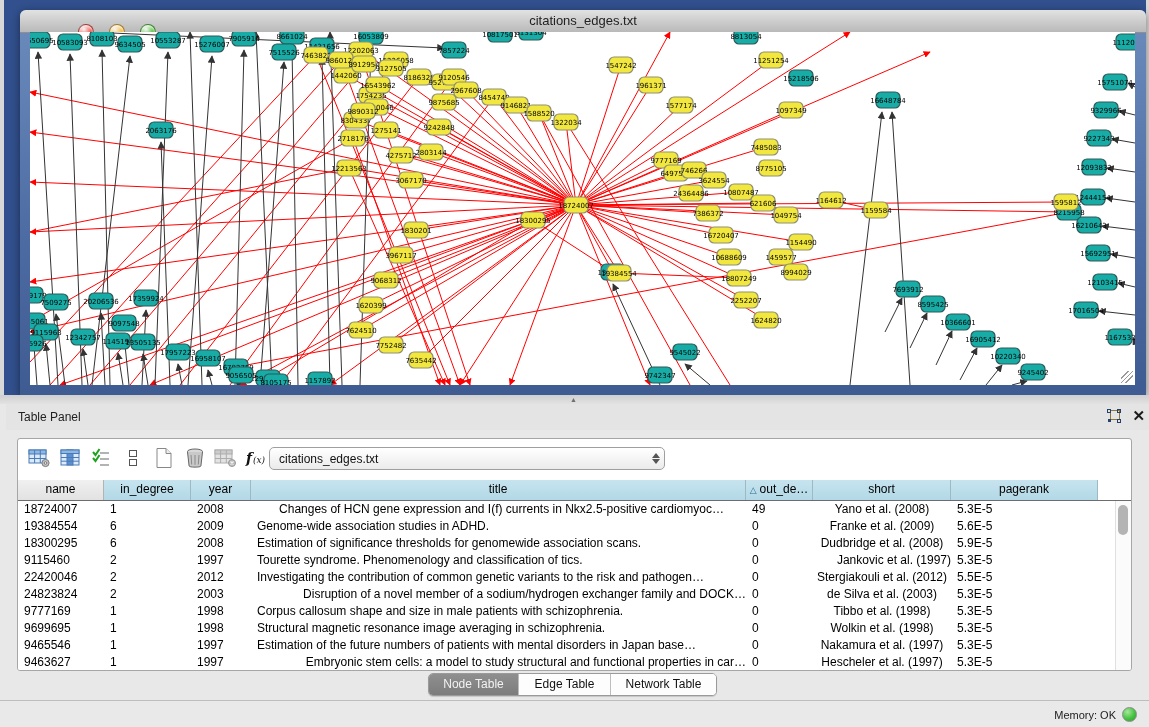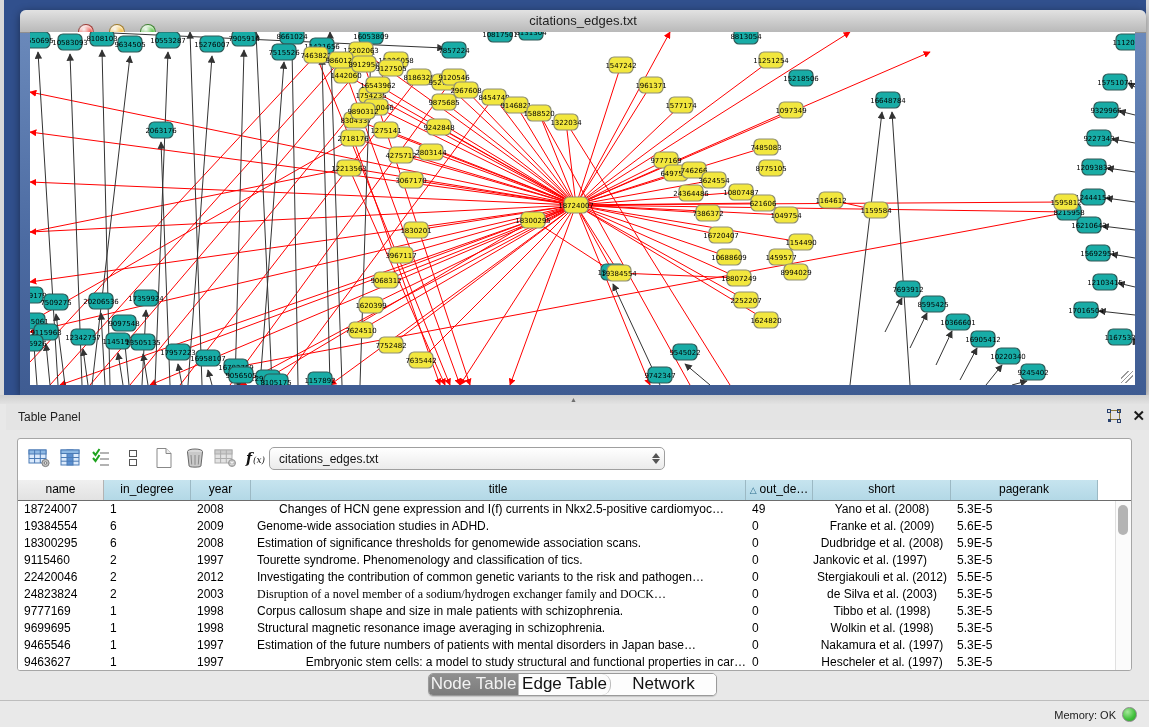--- a/index.html
+++ b/index.html
@@ -61,21 +61,21 @@
   #tbody{position:absolute;left:0;top:62px;width:1080px;height:170px;overflow:hidden;}
   .trow{display:flex;height:17px;background:#fff;}
   .tcell{box-sizing:border-box;font-size:12px;color:#000;line-height:16px;white-space:nowrap;overflow:hidden;}
   #vscroll{position:absolute;right:0;top:62px;bottom:0;width:15px;background:#fbfbfb;border-left:1px solid #e0e0e0;}
   #vthumb{position:absolute;left:2px;top:4px;width:10px;height:30px;border-radius:6px;background:#b4b4b4;}
 
   
   #tabs{position:absolute;left:428px;top:278px;height:21px;display:flex;
         border:1px solid #9a9a9a;border-radius:5px;overflow:hidden;background:#fdfdfd;
         box-shadow:0 1px 1px rgba(0,0,0,.15);}
-  .tab{box-sizing:border-box;height:21px;font-size:17px;line-height:20px;text-align:center;
+  .tab{box-sizing:border-box;height:21px;font-size:12px;line-height:20px;text-align:center;
        color:#111;background:#fdfdfd;border-right:1px solid #bdbdbd;}
   .tab:last-child{border-right:none;}
   .tab.sel{background:linear-gradient(180deg,#8f8f8f,#7c7c7c);color:#f3f3f3;}
 
   
   #statusbar{position:absolute;left:0;top:305px;width:100%;height:27px;background:#e9e9e9;
              border-top:1px solid #bdbdbd;}
   #mem{position:absolute;right:12px;top:6px;display:flex;align-items:center;gap:6px;font-size:11px;color:#222;}
   #memdot{width:13px;height:13px;border-radius:50%;
           background:radial-gradient(circle at 35% 30%,#a5e99a,#3fbf3a 60%,#2e9e2c);
@@ -873,37 +873,37 @@
             <div class="tcell" style="width: 67px; text-align: left; padding-left: 6px;">0</div>
             <div class="tcell" style="width: 138px; text-align: center;">Dudbridge et al. (2008)</div>
             <div class="tcell" style="width: 147px; text-align: left; padding-left: 6px;">5.9E-5</div>
           </div>
           <div class="trow">
             <div class="tcell" style="width: 86px; text-align: left; padding-left: 6px;">9115460</div>
             <div class="tcell" style="width: 87px; text-align: left; padding-left: 6px;">2</div>
             <div class="tcell" style="width: 60px; text-align: left; padding-left: 6px;">1997</div>
             <div class="tcell" style="width: 495px; text-align: left; padding-left: 6px;">Tourette syndrome. Phenomenology and classification of tics.</div>
             <div class="tcell" style="width: 67px; text-align: left; padding-left: 6px;">0</div>
-            <div class="tcell" style="width: 138px; text-align: left;">Jankovic et al. (1997)</div>
+            <div class="tcell" style="width: 138px; text-align: right;">Jankovic et al. (1997)</div>
             <div class="tcell" style="width: 147px; text-align: left; padding-left: 6px;">5.3E-5</div>
           </div>
           <div class="trow">
             <div class="tcell" style="width: 86px; text-align: left; padding-left: 6px;">22420046</div>
             <div class="tcell" style="width: 87px; text-align: left; padding-left: 6px;">2</div>
             <div class="tcell" style="width: 60px; text-align: left; padding-left: 6px;">2012</div>
             <div class="tcell" style="width: 495px; text-align: left; padding-left: 6px;">Investigating the contribution of common genetic variants to the risk and pathogen…</div>
             <div class="tcell" style="width: 67px; text-align: left; padding-left: 6px;">0</div>
             <div class="tcell" style="width: 138px; text-align: center;">Stergiakouli et al. (2012)</div>
             <div class="tcell" style="width: 147px; text-align: left; padding-left: 6px;">5.5E-5</div>
           </div>
           <div class="trow">
             <div class="tcell" style="width: 86px; text-align: left; padding-left: 6px;">24823824</div>
             <div class="tcell" style="width: 87px; text-align: left; padding-left: 6px;">2</div>
             <div class="tcell" style="width: 60px; text-align: left; padding-left: 6px;">2003</div>
-            <div class="tcell" style="width: 495px; text-align: left; padding-left: 6px; font-family: Liberation Serif, serif;">Disruption of a novel member of a sodium/hydrogen exchanger family and DOCK…</div>
+            <div class="tcell" style="width: 495px; text-align: right; padding-left: 6px;">Disruption of a novel member of a sodium/hydrogen exchanger family and DOCK…</div>
             <div class="tcell" style="width: 67px; text-align: left; padding-left: 6px;">0</div>
             <div class="tcell" style="width: 138px; text-align: center;">de Silva et al. (2003)</div>
             <div class="tcell" style="width: 147px; text-align: left; padding-left: 6px;">5.3E-5</div>
           </div>
           <div class="trow">
             <div class="tcell" style="width: 86px; text-align: left; padding-left: 6px;">9777169</div>
             <div class="tcell" style="width: 87px; text-align: left; padding-left: 6px;">1</div>
             <div class="tcell" style="width: 60px; text-align: left; padding-left: 6px;">1998</div>
             <div class="tcell" style="width: 495px; text-align: left; padding-left: 6px;">Corpus callosum shape and size in male patients with schizophrenia.</div>
             <div class="tcell" style="width: 67px; text-align: left; padding-left: 6px;">0</div>
@@ -938,21 +938,21 @@
             <div class="tcell" style="width: 147px; text-align: left; padding-left: 6px;">5.3E-5</div>
           </div>
         </div>
       <div id="vscroll">
         <div id="vthumb"></div>
       </div>
     </div>
 
     <div id="tabs">
         <div class="tab sel" style="width: 90px;">Node Table</div>
-        <div class="tab" style="width: 92px; border-radius: 9px;">Edge Table</div>
+        <div class="tab" style="width: 92px;">Edge Table</div>
         <div class="tab" style="width: 105px;">Network Table</div>
       </div>
 
     <div id="statusbar">
       <div id="mem">
         <span>Memory: OK</span>
         <span id="memdot"></span>
       </div>
     </div>
   </div>

